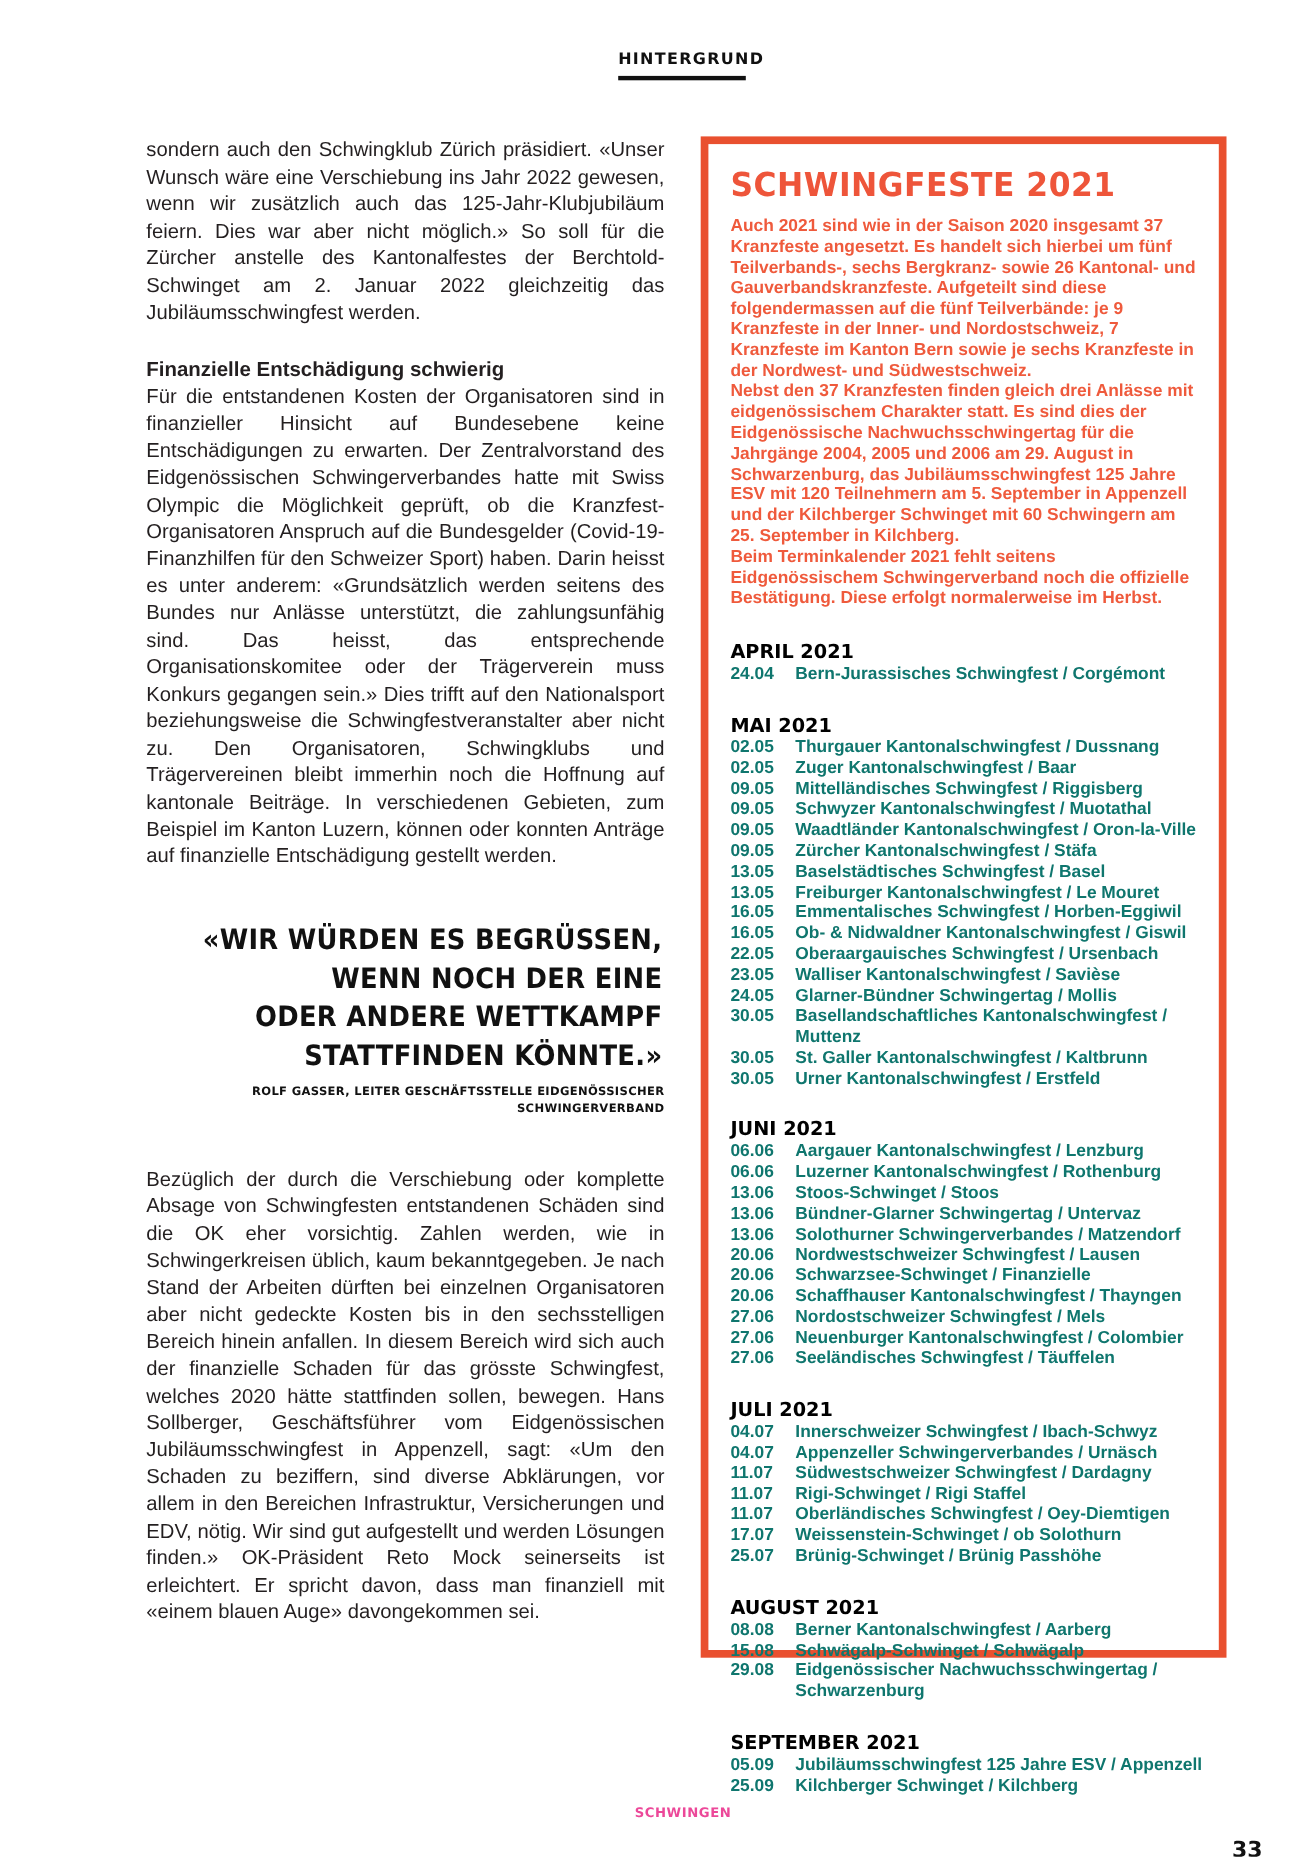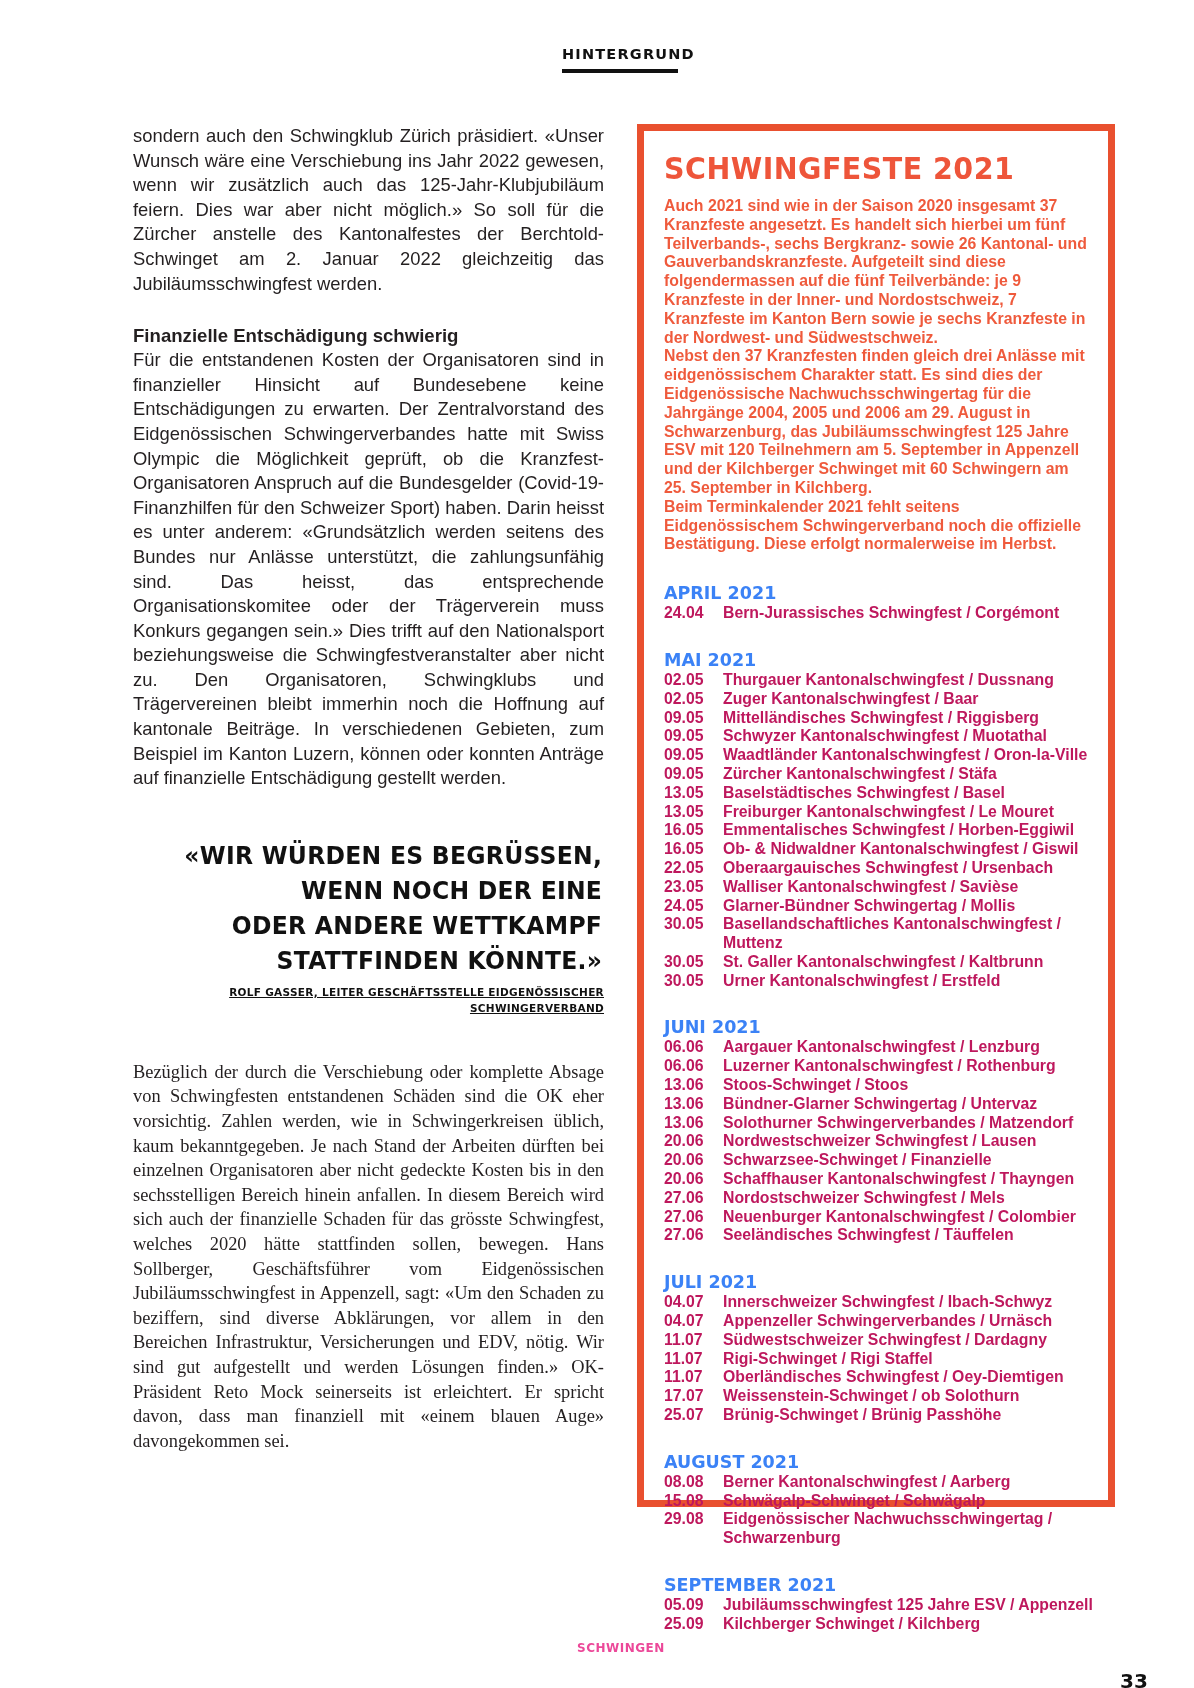--- a/index.html
+++ b/index.html
@@ -5,32 +5,32 @@
   html, body { margin: 0; padding: 0; background: #ffffff; }
   body { width: 1194px; height: 1688px; position: relative; overflow: hidden; font-family: "Liberation Sans", sans-serif; color: #231f20; }
   .section-label { position: absolute; left: 562px; top: 46px; width: 118px; text-align: center; font-family: "DejaVu Sans", sans-serif; font-weight: bold; font-size: 14.5px; letter-spacing: 1.2px; color: #111; }
   .section-rule { position: absolute; left: 562px; top: 69px; width: 116px; height: 4px; background: #111; }
 
   .left-col { position: absolute; left: 133px; top: 124px; width: 471px; }
   .body-p { margin: 0; font-size: 18.4px; line-height: 24.6px; text-align: justify; color: #231f20; }
   .subhead { margin: 27px 0 0 0; font-weight: bold; font-size: 18.6px; line-height: 25px; color: #231f20; }
 
   .pullquote { margin-top: 47px; text-align: right; font-family: "DejaVu Sans", sans-serif; font-weight: bold; font-size: 25.5px; line-height: 35px; letter-spacing: 0.3px; color: #111; padding-right: 2px; transform: scaleX(0.92); transform-origin: right; }
-  .attribution { margin-top: 6px; text-align: right; font-family: "DejaVu Sans", sans-serif; font-weight: bold; font-size: 10.5px; line-height: 16px; letter-spacing: 0.3px; color: #111; text-decoration: underline; }
-  .p-after { margin-top: 44px; font-family: Liberation Serif, serif; }
+  .attribution { margin-top: 6px; text-align: right; font-family: "DejaVu Sans", sans-serif; font-weight: bold; font-size: 10.5px; line-height: 16px; letter-spacing: 0.3px; color: #111; }
+  .p-after { margin-top: 44px; }
 
   .box { position: absolute; left: 637px; top: 124px; width: 478px; height: 1383px; border: 7px solid #e9502f; box-sizing: border-box; }
   .box-inner { position: absolute; left: 20px; top: 20px; right: 14px; color: #ef5a3c; }
   .box-title { font-family: "DejaVu Sans", sans-serif; font-weight: bold; font-size: 30px; line-height: 36px; letter-spacing: 0.5px; color: #ee553a; transform: scaleX(0.95); transform-origin: left; }
   .box-intro { margin-top: 10px; font-weight: bold; font-size: 15.8px; line-height: 18.8px; color: #ef5a3c; }
   .box-intro p { margin: 0; }
   .month { margin-top: 26px; }
   .month:first-of-type { margin-top: 28px; }
-  .month-title { font-family: "DejaVu Sans", sans-serif; font-weight: bold; font-size: 17.5px; line-height: 22px; color: #3b82f6; }
-  .event { display: flex; font-weight: bold; font-size: 15.8px; line-height: 18.8px; color: #be185d; }
+  .month-title { font-family: "DejaVu Sans", sans-serif; font-weight: bold; font-size: 17.5px; line-height: 22px; color: #000000; }
+  .event { display: flex; font-weight: bold; font-size: 15.8px; line-height: 18.8px; color: #0f766e; }
   .event .date { width: 59px; flex: none; }
   .event .name { flex: 1; }
 
   .footer-left { position: absolute; left: 577px; top: 1641px; font-family: "DejaVu Sans", sans-serif; font-weight: bold; font-size: 12px; letter-spacing: 0.5px; color: #ec4899; }
   .footer-right { position: absolute; left: 1120px; top: 1632px; font-family: "DejaVu Sans", sans-serif; font-weight: bold; font-size: 20px; color: #111; margin-top: 37px; }
 </style>
 </head>
 <body>
 
 <div class="section-label">HINTERGRUND</div>

